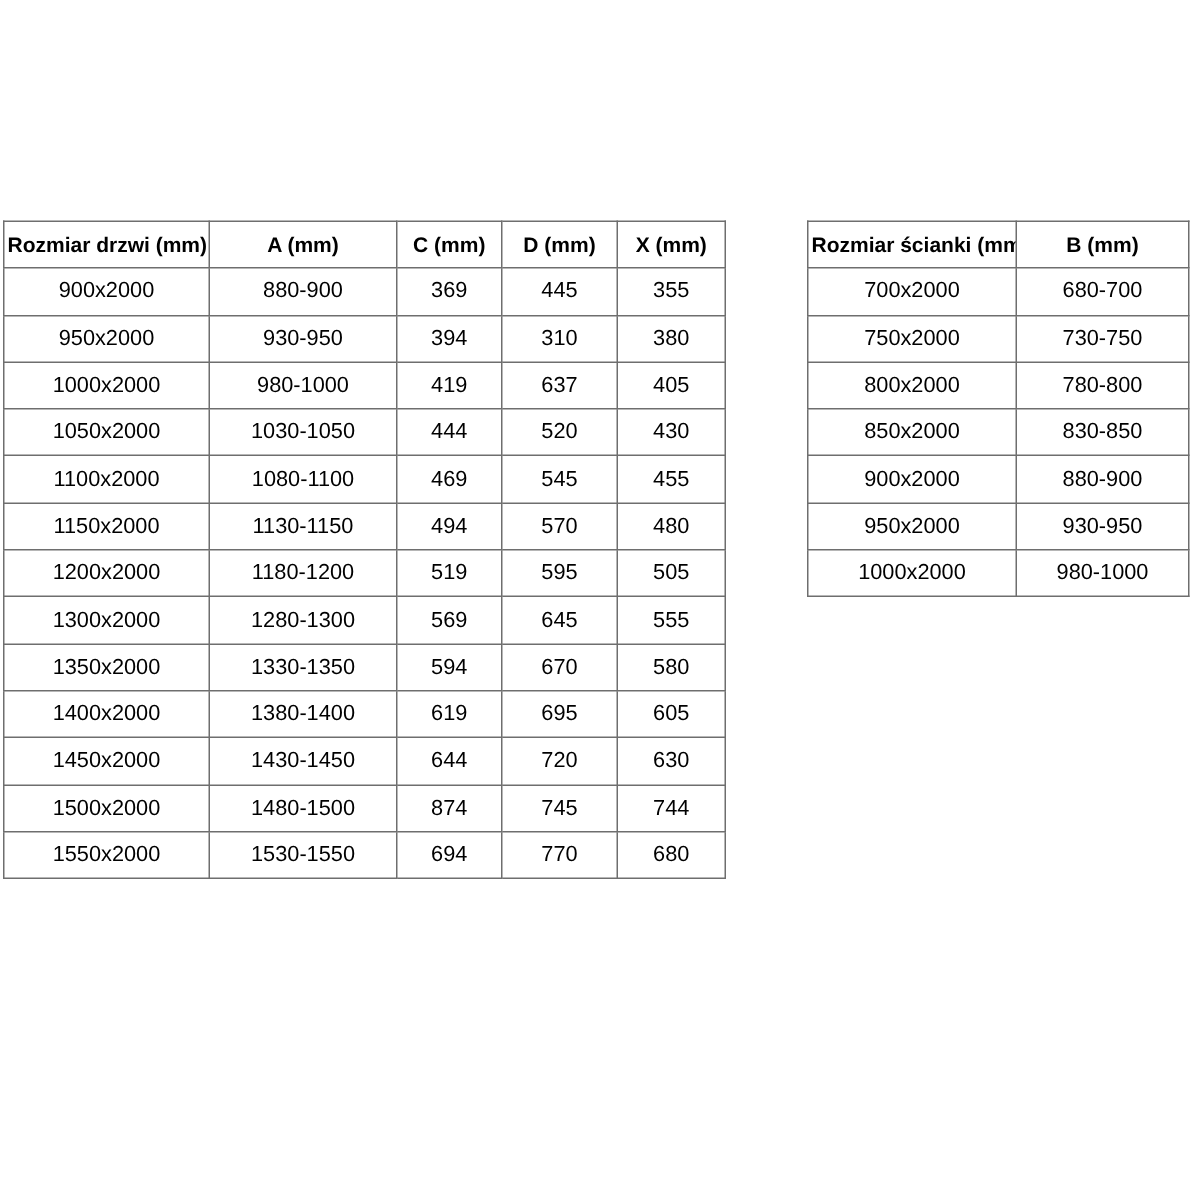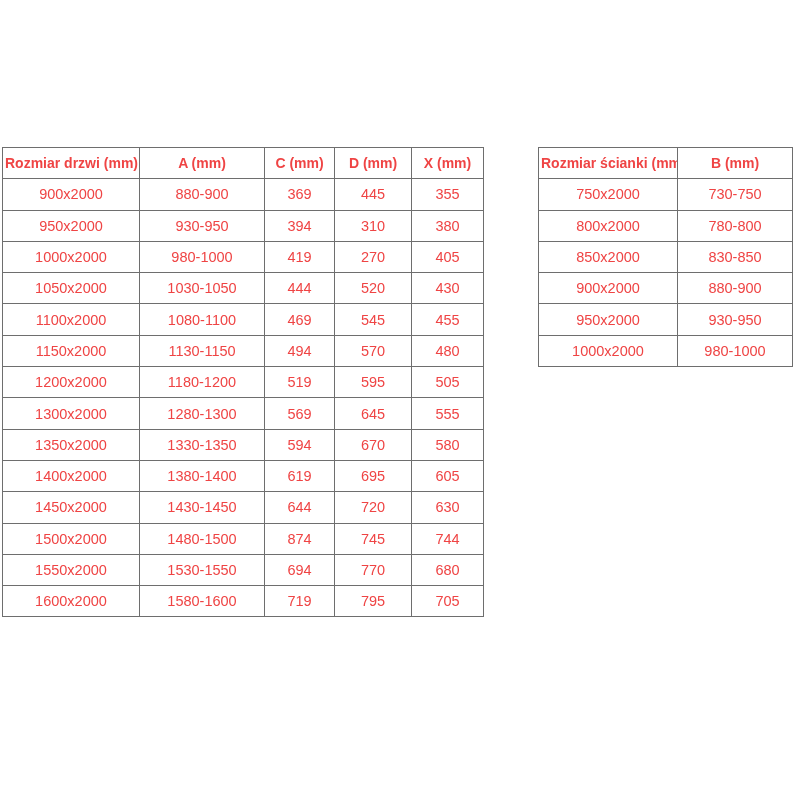--- a/index.html
+++ b/index.html
@@ -6,21 +6,21 @@
     margin: 0;
     padding: 0;
     background: #ffffff;
   }
   .canvas {
     position: relative;
     width: 800px;
     height: 800px;
     background: #ffffff;
     font-family: "Liberation Sans", sans-serif;
-    color: #ef4444;
+    color: #000000;
     overflow: hidden;
   }
   table.tbl {
     position: absolute;
     border-collapse: collapse;
     table-layout: fixed;
   }
   .tbl tr { height: 31.3px; }
   .tbl th, .tbl td {
     border: 1px solid #6e6e6e;
@@ -72,21 +72,21 @@
           <td>950x2000</td>
           <td>930-950</td>
           <td>394</td>
           <td>310</td>
           <td>380</td>
         </tr>
         <tr>
           <td>1000x2000</td>
           <td>980-1000</td>
           <td>419</td>
-          <td>270</td>
+          <td>637</td>
           <td>405</td>
         </tr>
         <tr>
           <td>1050x2000</td>
           <td>1030-1050</td>
           <td>444</td>
           <td>520</td>
           <td>430</td>
         </tr>
         <tr>
@@ -144,44 +144,41 @@
           <td>874</td>
           <td>745</td>
           <td>744</td>
         </tr>
         <tr>
           <td>1550x2000</td>
           <td>1530-1550</td>
           <td>694</td>
           <td>770</td>
           <td>680</td>
-        </tr>
-        <tr>
-          <td>1600x2000</td>
-          <td>1580-1600</td>
-          <td>719</td>
-          <td>795</td>
-          <td>705</td>
         </tr>
       </tbody>
   </table>
 
   <table class="tbl" id="wall-table">
     <colgroup>
       <col style="width:139px">
       <col style="width:115px">
     </colgroup>
     <thead>
       <tr>
           <th>Rozmiar ścianki (mm)</th>
           <th>B (mm)</th>
         </tr>
     </thead>
     <tbody>
         <tr>
+          <td>700x2000</td>
+          <td>680-700</td>
+        </tr>
+        <tr>
           <td>750x2000</td>
           <td>730-750</td>
         </tr>
         <tr>
           <td>800x2000</td>
           <td>780-800</td>
         </tr>
         <tr>
           <td>850x2000</td>
           <td>830-850</td>

